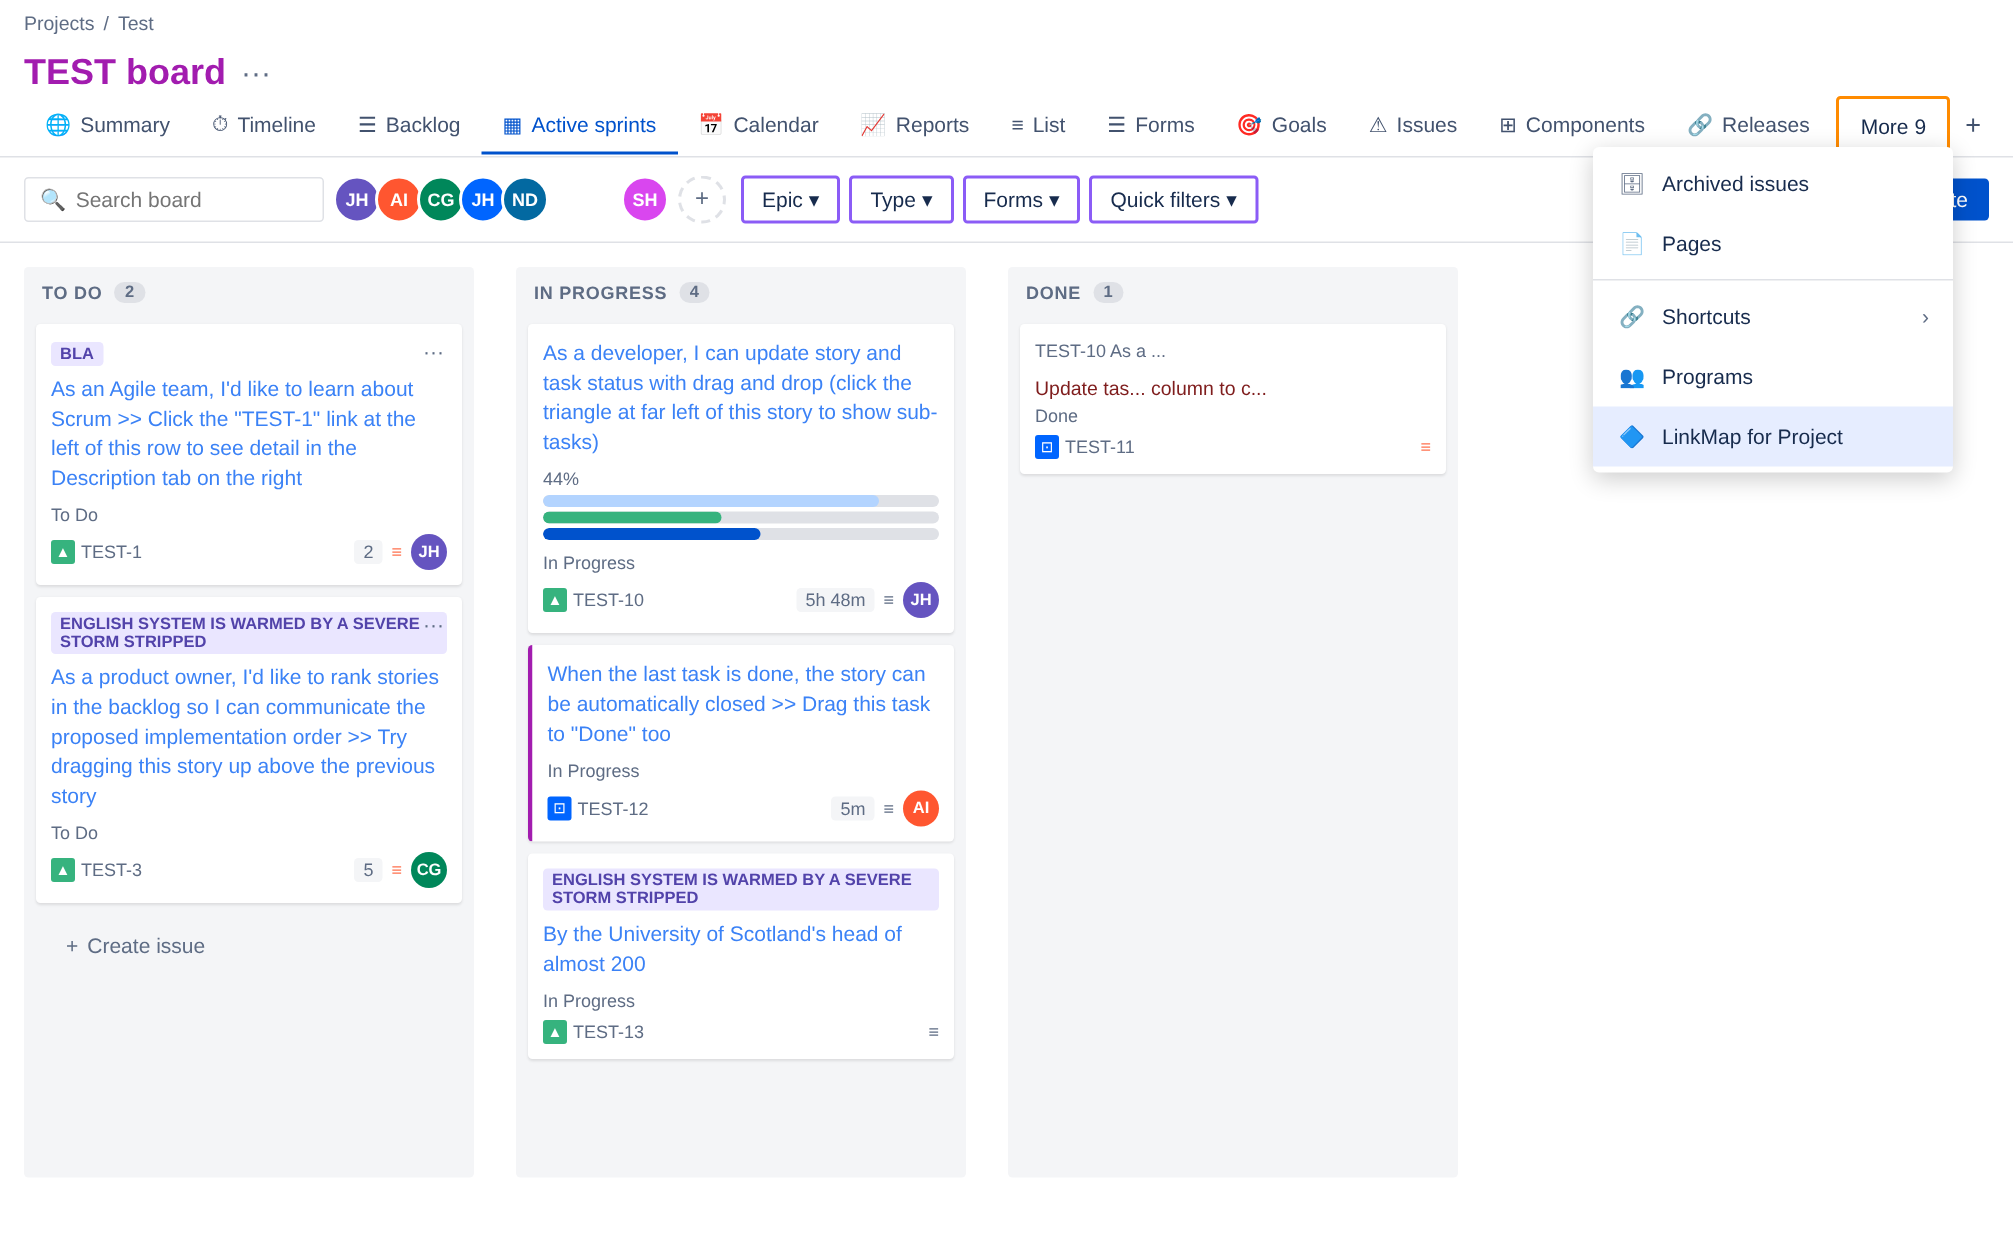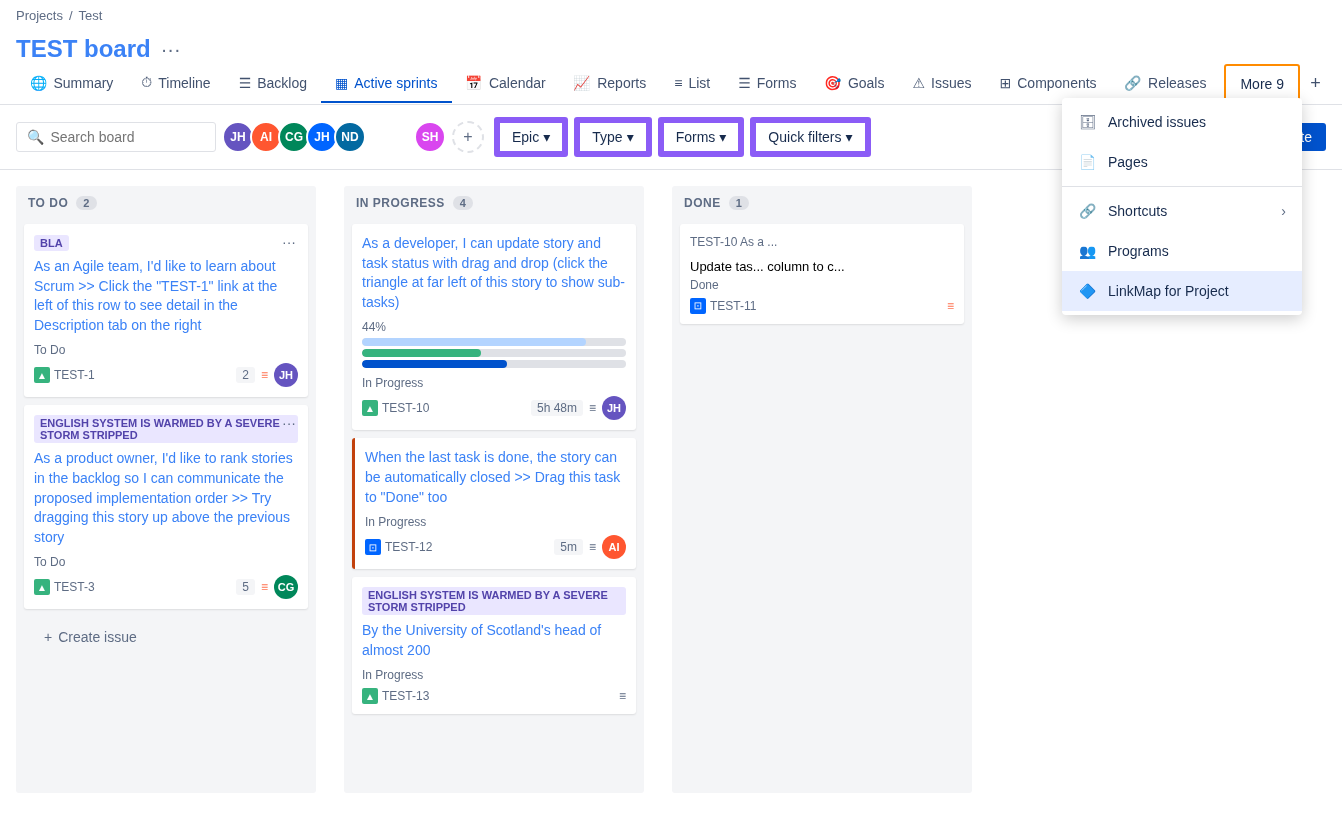--- a/index.html
+++ b/index.html
@@ -4,38 +4,38 @@
   <style>
     * { box-sizing: border-box; margin: 0; padding: 0; }
     body { font-family: -apple-system, BlinkMacSystemFont, 'Segoe UI', sans-serif; font-size: 14px; background: #fff; color: #172B4D; overflow: hidden; width: 1342px; height: 839px; }
 
     
     .breadcrumb { padding: 8px 16px; font-size: 13px; color: #5E6C84; display: flex; align-items: center; gap: 6px; }
     .breadcrumb a { color: #5E6C84; text-decoration: none; }
 
     
     .page-header { padding: 4px 16px 0; display: flex; align-items: center; gap: 10px; }
-    .page-title { font-size: 24px; font-weight: 700; color: #3b82f6; }
+    .page-title { font-size: 24px; font-weight: 700; color: #a21caf; }
     .more-dots { color: #5E6C84; font-size: 20px; cursor: pointer; }
 
     
     .nav-tabs { display: flex; align-items: center; border-bottom: 1px solid #DFE1E6; padding: 0 16px; gap: 0; position: relative; }
     .nav-tab { padding: 10px 14px; font-size: 14px; color: #42526E; cursor: pointer; border-bottom: 2px solid transparent; display: flex; align-items: center; gap: 6px; white-space: nowrap; text-decoration: none; }
     .nav-tab.active { color: #0052CC; border-bottom: 2px solid #0052CC; font-weight: 500; }
     .more-btn { padding: 10px 14px; font-size: 14px; color: #172B4D; cursor: pointer; border: 2px solid #FF8B00; border-radius: 3px; display: flex; align-items: center; gap: 4px; font-weight: 500; margin-left: 4px; }
     .add-tab { padding: 10px 10px; color: #42526E; cursor: pointer; font-size: 18px; }
 
     
     .toolbar { display: flex; align-items: center; padding: 12px 16px; gap: 10px; border-bottom: 1px solid #DFE1E6; }
     .search-box { display: flex; align-items: center; border: 1px solid #DFE1E6; border-radius: 3px; padding: 6px 10px; gap: 6px; width: 200px; background: #fff; }
     .search-box input { border: none; outline: none; font-size: 14px; width: 100%; color: #172B4D; }
     .avatars { display: flex; align-items: center; gap: -4px; }
     .avatar { width: 32px; height: 32px; border-radius: 50%; display: flex; align-items: center; justify-content: center; font-size: 12px; font-weight: 600; color: #fff; margin-left: -4px; border: 2px solid #fff; cursor: pointer; }
     .avatar-add { width: 32px; height: 32px; border-radius: 50%; border: 2px dashed #DFE1E6; display: flex; align-items: center; justify-content: center; color: #5E6C84; font-size: 16px; cursor: pointer; margin-left: -4px; background: #fff; }
-    .filter-btn { padding: 6px 12px; border: 6px solid #8b5cf6; border-radius: 3px; background: #fff; color: #172B4D; cursor: pointer; display: flex; align-items: center; gap: 4px; font-size: 14px; }
+    .filter-btn { padding: 6px 12px; border: 2px solid #8b5cf6; border-radius: 3px; background: #fff; color: #172B4D; cursor: pointer; display: flex; align-items: center; gap: 4px; font-size: 14px; }
     .spacer { flex: 1; }
     .group-btn { padding: 6px 12px; border: 1px solid #DFE1E6; border-radius: 3px; background: #fff; color: #172B4D; cursor: pointer; display: flex; align-items: center; gap: 4px; font-size: 14px; }
     .insight-btn { padding: 6px 10px; border: 1px solid #DFE1E6; border-radius: 3px; background: #fff; color: #172B4D; cursor: pointer; display: flex; align-items: center; }
     .complete-btn { padding: 6px 14px; border-radius: 3px; background: #0052CC; color: #fff; cursor: pointer; font-size: 14px; font-weight: 500; border: none; }
 
     
     .board { display: flex; gap: 16px; padding: 16px; overflow-x: auto; height: calc(839px - 200px); background: #fff; }
     .column { min-width: 300px; max-width: 300px; background: #F4F5F7; border-radius: 3px; margin-right: 12px; display: flex; flex-direction: column; }
     .column-header { padding: 10px 12px; font-size: 12px; font-weight: 600; color: #5E6C84; text-transform: uppercase; letter-spacing: 0.5px; display: flex; align-items: center; gap: 8px; }
     .col-count { background: #DFE1E6; color: #5E6C84; border-radius: 10px; padding: 1px 7px; font-size: 11px; }
@@ -280,21 +280,21 @@
           <span>TEST-10</span>
         </div>
         <div class="card-meta">
           <span class="time-est">5h 48m</span>
           <span style="color:#5E6C84;font-size:12px;">≡</span>
           <div class="card-avatar" style="background:#6554C0;">JH</div>
         </div>
       </div>
     </div>
 
-    <div class="card" style="border-left:3px solid #c2410c;">
+    <div class="card" style="border-left:3px solid #a21caf;">
 
       <div class="card-text">When the last task is done, the story can be automatically closed &gt;&gt; Drag this task to "Done" too</div>
 
 
       <div class="card-status">In Progress</div>
       <div class="card-footer">
         <div class="card-id">
           <div class="subtask-icon">⊡</div>
           <span>TEST-12</span>
         </div>
@@ -327,21 +327,21 @@
   </div>
 </div>
     <div class="column">
   <div class="column-header">
     <span>DONE</span>
     <span class="col-count">1</span>
   </div>
   <div class="column-cards">
     <div class="card">
       <div class="card-text" style="font-size:12px;color:#5E6C84;">TEST-10  As a ...</div>
-      <div style="font-size:13px;color:#000000;margin:4px 0;">Update tas... column to c...</div>
+      <div style="font-size:13px;color:#7f1d1d;margin:4px 0;">Update tas... column to c...</div>
       <div class="card-status">Done</div>
       <div class="card-footer">
         <div class="card-id">
           <div class="subtask-icon">⊡</div>
           <span>TEST-11</span>
         </div>
         <div class="card-meta">
           <span style="color:#FF7452;font-size:12px;">≡</span>
         </div>
       </div>

